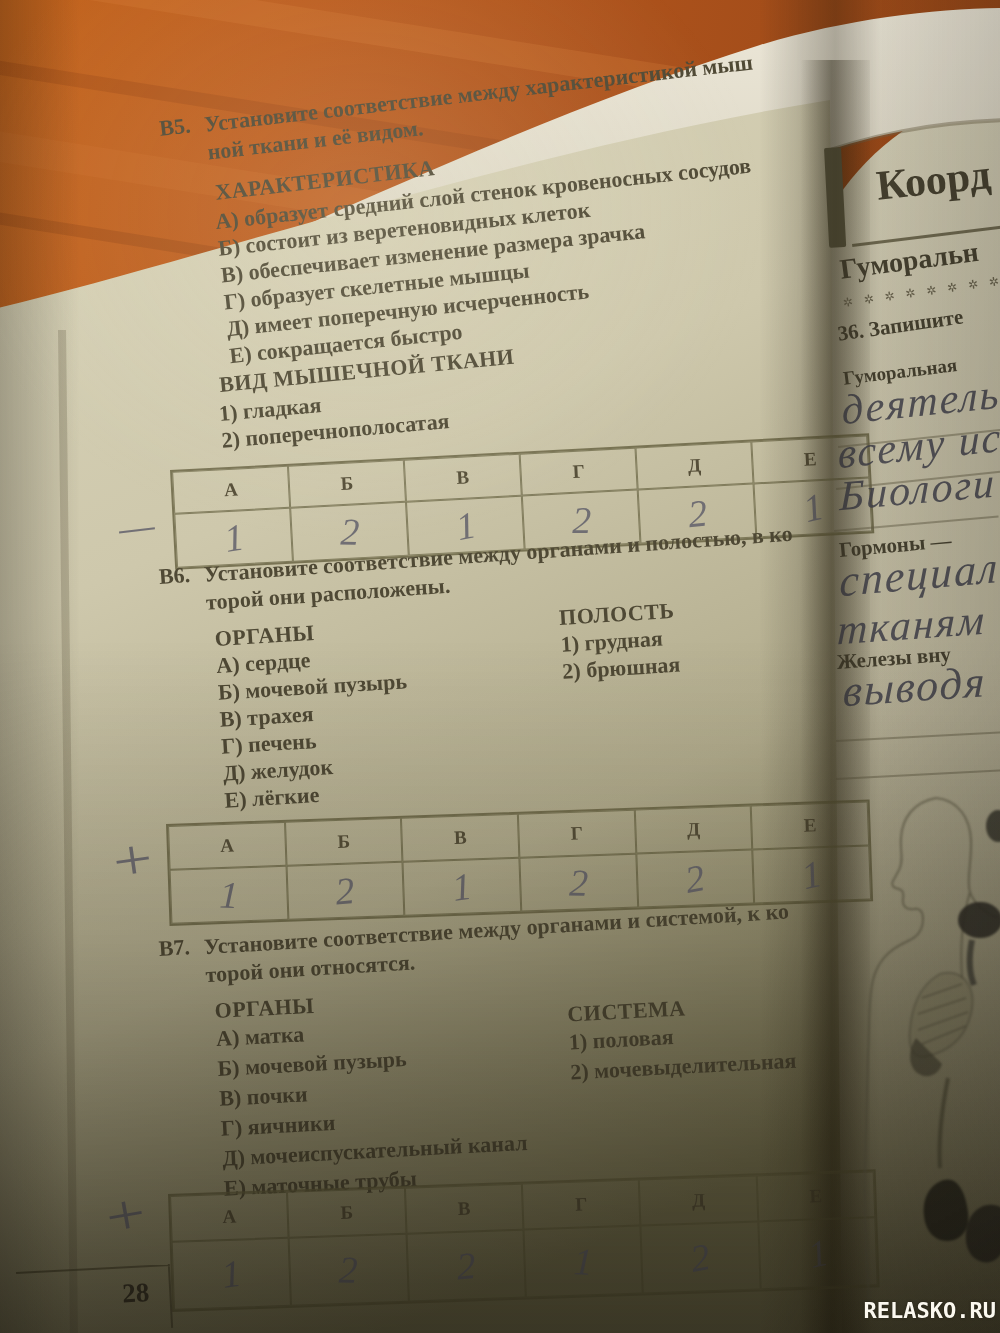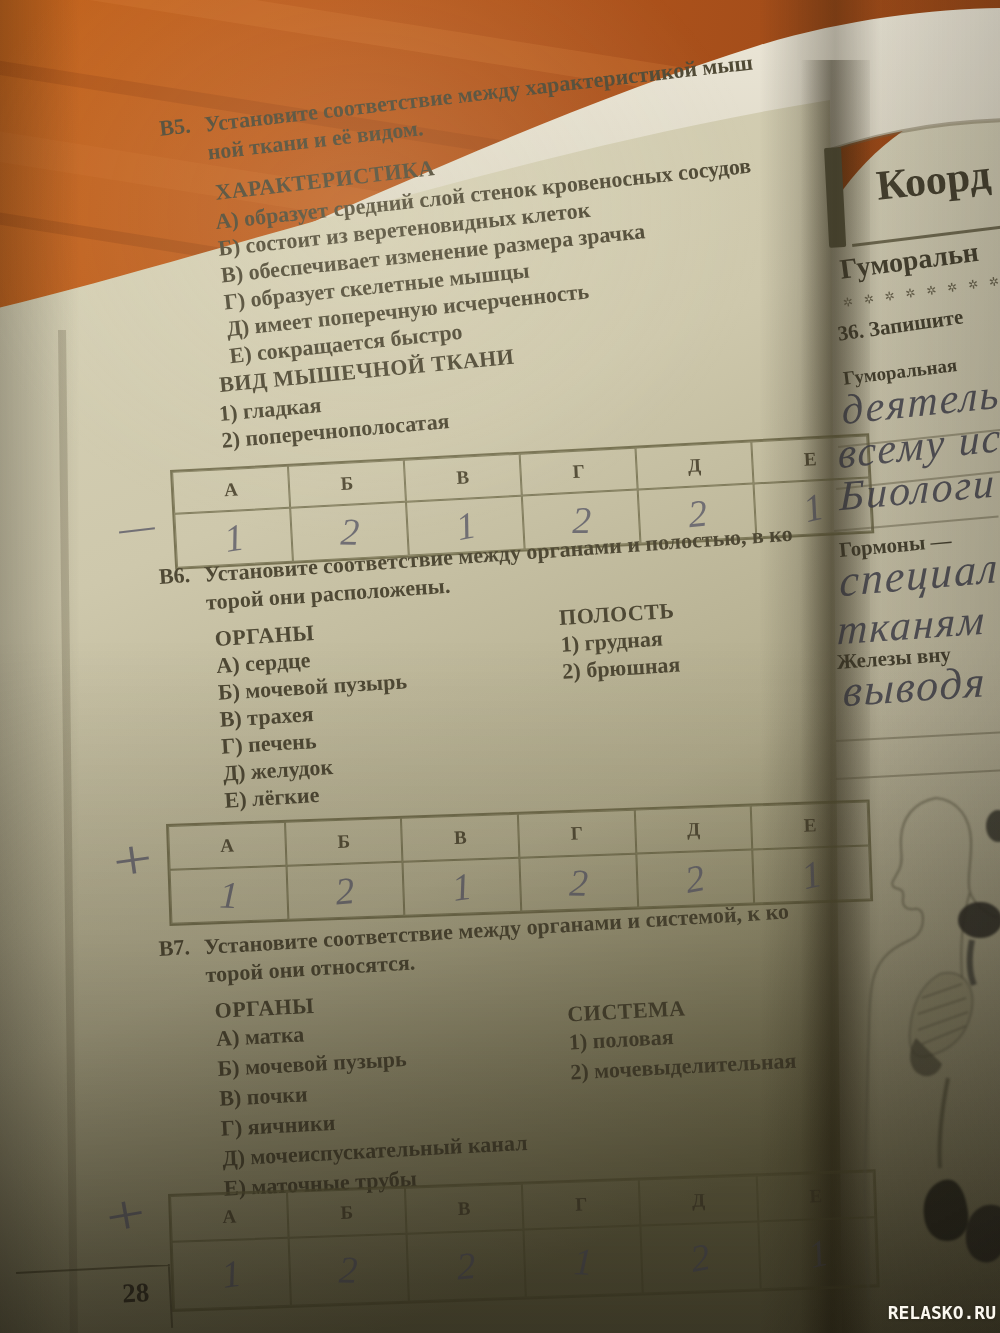--- a/index.html
+++ b/index.html
@@ -30,21 +30,21 @@
     letter-spacing:2px;transform-origin:left top;opacity:.88;white-space:nowrap;}
   .rline{position:absolute;height:2px;background:rgba(105,100,75,.5);transform-origin:left top;}
   .rp-print{font-family:"Liberation Serif",serif;font-weight:bold;color:#474231;white-space:nowrap;transform-origin:left top;}
   #vignette{position:absolute;left:0;top:0;width:1000px;height:1333px;z-index:40;pointer-events:none;
     background:
       radial-gradient(90% 55% at 36% 16%, rgba(255,248,224,.16), rgba(0,0,0,0) 45%),
       linear-gradient(90deg, rgba(20,16,6,0) 76%, rgba(25,20,8,.30) 83.5%, rgba(20,16,6,.08) 88%, rgba(15,12,5,.18) 100%),
       linear-gradient(180deg, rgba(15,12,4,0) 48%, rgba(18,14,5,.16) 70%, rgba(14,11,4,.38) 88%, rgba(10,8,3,.55) 100%),
       linear-gradient(270deg, rgba(15,12,4,0) 92%, rgba(14,11,4,.25) 100%);}
   #watermark{position:absolute;right:4px;bottom:10px;z-index:50;font-family:"DejaVu Sans Mono",monospace;
-    font-weight:bold;font-size:18px;color:#fbf8ef;letter-spacing:0px;text-shadow:0 0 3px rgba(0,0,0,.4);}
+    font-weight:bold;font-size:22px;color:#fbf8ef;letter-spacing:0px;text-shadow:0 0 3px rgba(0,0,0,.4);}
 </style>
 </head>
 <body>
 
 <div id="scene">
 
   <svg class="backdrop" width="1000" height="1333" viewBox="0 0 1000 1333">
     <defs>
       <linearGradient id="curlG" x1="0" y1="0" x2="0" y2="1">
         <stop offset="0" stop-color="#ece7d8"></stop>

